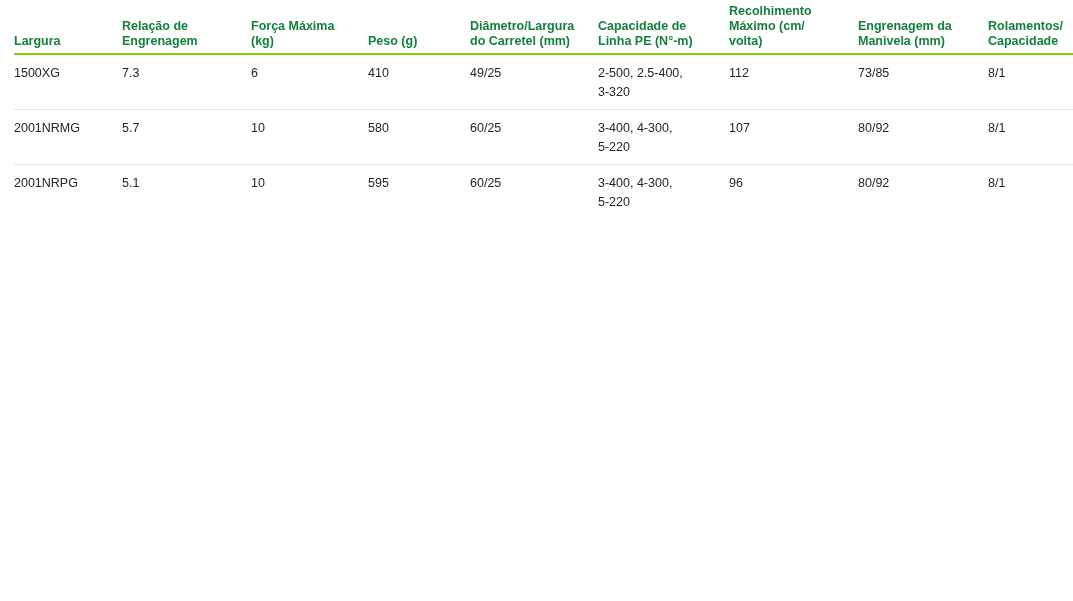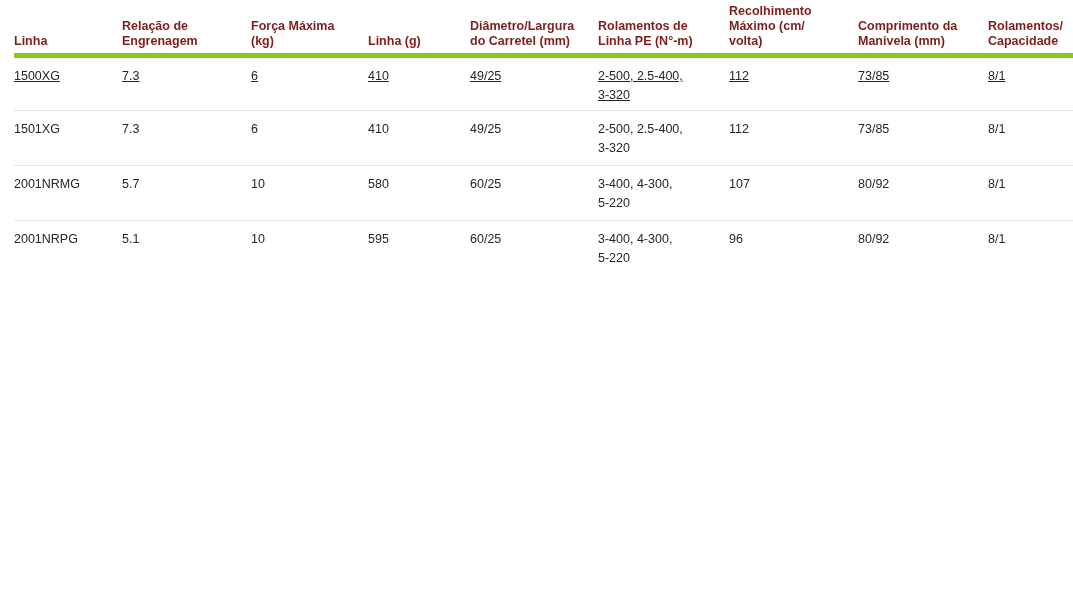--- a/index.html
+++ b/index.html
@@ -28,91 +28,79 @@
   col.c7 { width: 129px; }
   col.c8 { width: 130px; }
   col.c9 { width: 85px; }
   thead th {
     height: 48px;
     vertical-align: bottom;
     text-align: left;
     font-size: 12.5px;
     font-weight: bold;
     line-height: 15px;
-    color: #7f1d1d;
+    color: #15803d;
     padding: 4px 16px 4px 0;
     white-space: pre-line;
     border-bottom: 1px solid #d9d9d9;
   }
   tbody td {
     height: 55px;
     vertical-align: top;
     text-align: left;
     font-size: 12.5px;
     font-weight: normal;
     line-height: 19px;
     color: #252525;
     padding: 9px 16px 4px 0;
     white-space: pre-line;
     border-top: 1px solid #e7e7e7;
   }
-  tbody tr:first-child td { border-top: 5px solid #84cc16; text-decoration: underline; }
+  tbody tr:first-child td { border-top: 2px solid #84cc16; }
 </style>
 </head>
 <body>
 
 <div class="page">
   <table class="spec-table">
     <colgroup>
       <col class="c1">
         <col class="c2">
         <col class="c3">
         <col class="c4">
         <col class="c5">
       <col class="c6">
         <col class="c7">
         <col class="c8">
         <col class="c9">
     </colgroup>
     <thead>
       <tr>
-          <th>Linha</th>
+          <th>Largura</th>
           <th>Relação de
 Engrenagem</th>
           <th>Força Máxima
 (kg)</th>
-          <th>Linha (g)</th>
+          <th>Peso (g)</th>
           <th>Diâmetro/Largura
 do Carretel (mm)</th>
-          <th>Rolamentos de
+          <th>Capacidade de
 Linha PE (N°-m)</th>
           <th>Recolhimento
 Máximo (cm/
 volta)</th>
-          <th>Comprimento da
+          <th>Engrenagem da
 Manivela (mm)</th>
           <th>Rolamentos/
 Capacidade</th>
         </tr>
     </thead>
     <tbody>
         <tr>
           <td>1500XG</td>
-          <td>7.3</td>
-          <td>6</td>
-          <td>410</td>
-          <td>49/25</td>
-          <td>2-500, 2.5-400,
-3-320</td>
-          <td>112</td>
-          <td>73/85</td>
-          <td>8/1</td>
-        </tr>
-        <tr>
-          <td>1501XG</td>
           <td>7.3</td>
           <td>6</td>
           <td>410</td>
           <td>49/25</td>
           <td>2-500, 2.5-400,
 3-320</td>
           <td>112</td>
           <td>73/85</td>
           <td>8/1</td>
         </tr>

